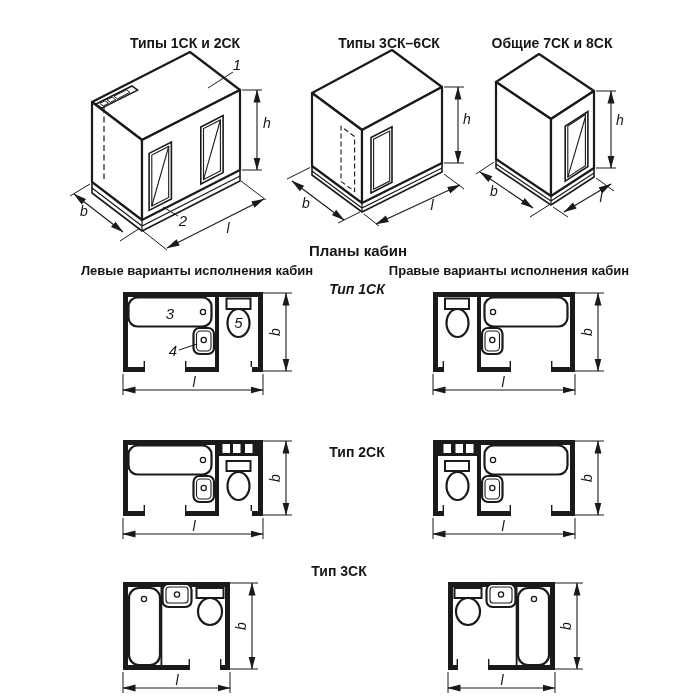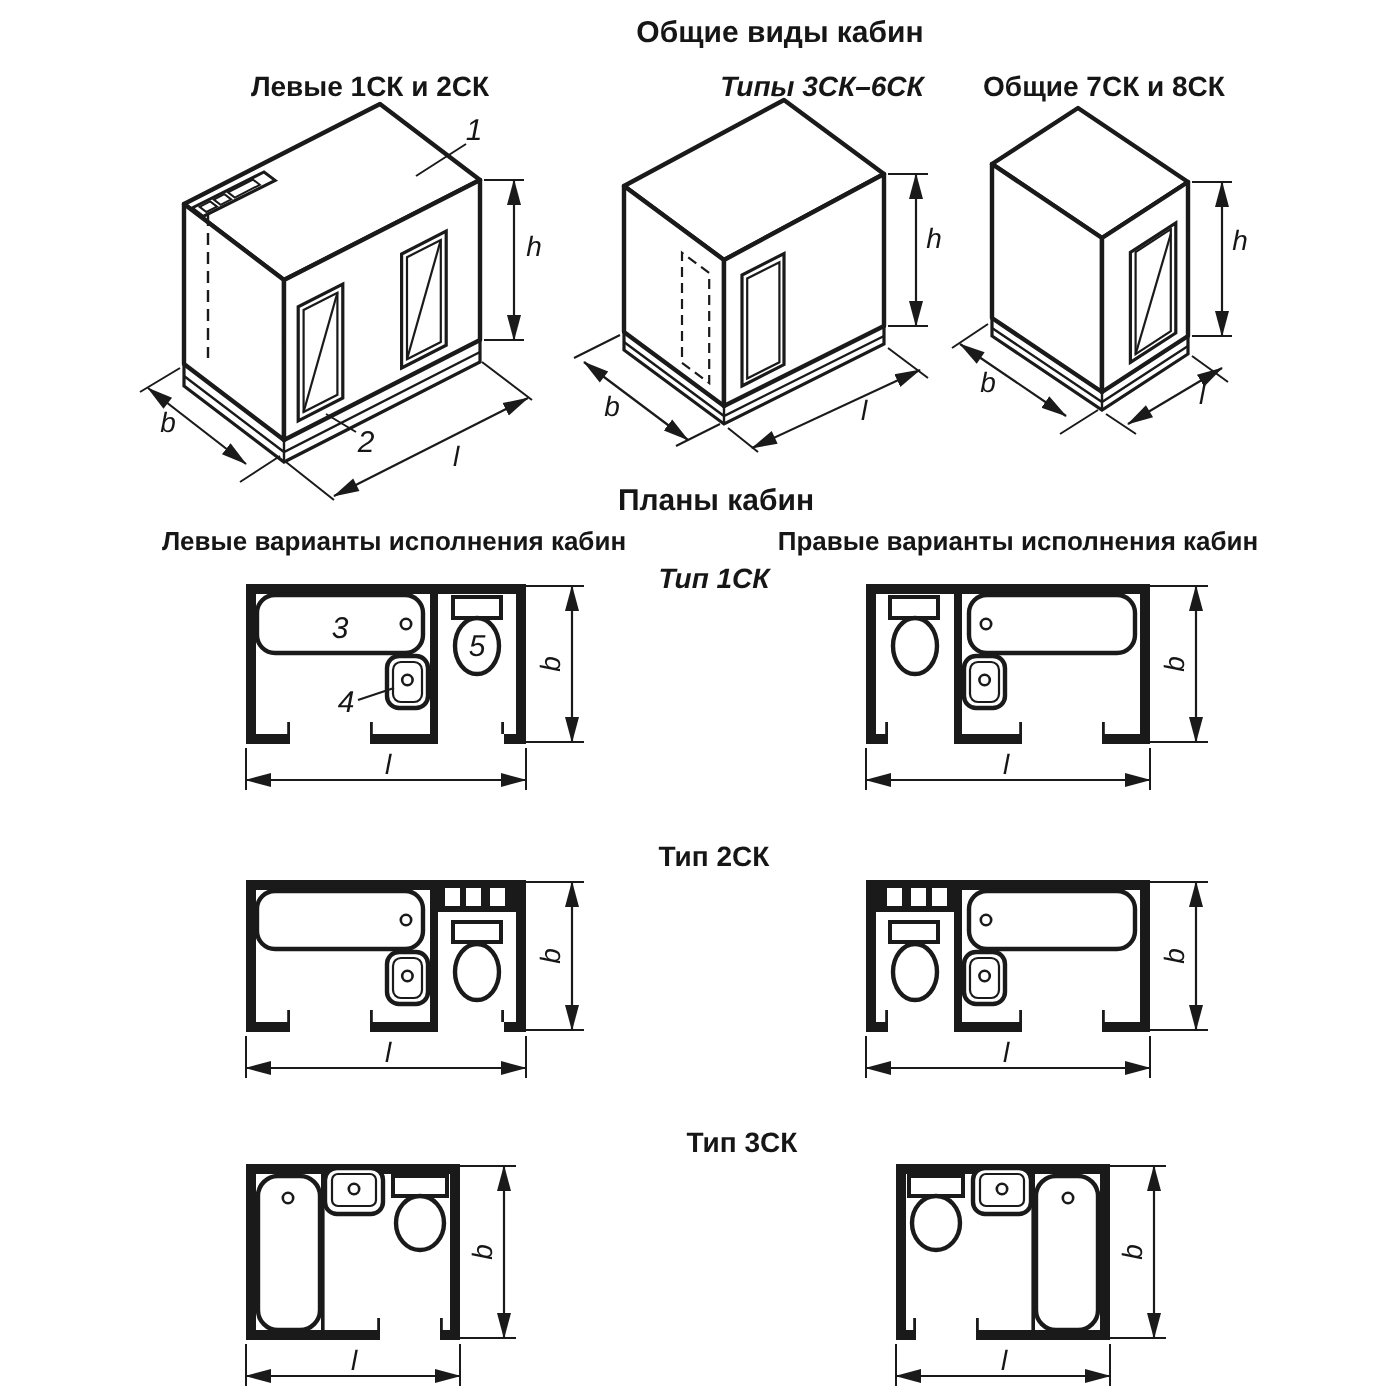--- a/index.html
+++ b/index.html
@@ -16,30 +16,29 @@
   .face{fill:#ffffff;stroke:#1a1a1a;stroke-width:2.2;stroke-linejoin:round;}
   .ln{stroke:#1a1a1a;fill:none;}
   .fix{fill:#ffffff;stroke:#1a1a1a;}
   .wall{fill:#1a1a1a;stroke:none;}
 </style>
 </head>
 <body>
 
 <div id="page">
 
-  <div class="hdr t15" style="left:390px;top:8px;">Общие виды кабин</div>
-  <div class="hdr t14" style="left:185px;top:35px;">Левые 1СК и 2СК</div>
-  <div class="hdr t14" style="left:411px;top:35px;font-style:italic;">Типы 3СК–6СК</div>
+  <div class="hdr t14" style="left:185px;top:35px;">Типы 1СК и 2СК</div>
+  <div class="hdr t14" style="left:389px;top:35px;">Типы 3СК–6СК</div>
   <div class="hdr t14" style="left:552px;top:35px;">Общие 7СК и 8СК</div>
   <div class="hdr t15" style="left:358px;top:242px;text-align:center;">Планы кабин</div>
   <div class="hdr t13" style="left:509px;top:263px;">Правые варианты исполнения кабин</div>
   <div class="hdr t13" style="left:197px;top:263px;">Левые варианты исполнения кабин</div>
   <div class="hdr t14" style="left:357px;top:281px;font-style:italic;">Тип 1СК</div>
-  <div class="hdr t14" style="left:357px;top:420px;">Тип 2СК</div>
-  <div class="hdr t14" style="left:371px;top:563px;">Тип 3СК</div>
+  <div class="hdr t14" style="left:357px;top:444px;">Тип 2СК</div>
+  <div class="hdr t14" style="left:339px;top:563px;">Тип 3СК</div>
 
   <svg width="700" height="700" viewBox="0 0 700 700">
     <defs>
       <marker id="mE" markerWidth="14" markerHeight="9" refX="12.5" refY="4.5" orient="auto" markerUnits="userSpaceOnUse">
         <path d="M0,1 L13,4.5 L0,8 Z" fill="#1a1a1a"></path>
       </marker>
       <marker id="mS" markerWidth="14" markerHeight="9" refX="0.5" refY="4.5" orient="auto" markerUnits="userSpaceOnUse">
         <path d="M13,1 L0,4.5 L13,8 Z" fill="#1a1a1a"></path>
       </marker>
     </defs>

